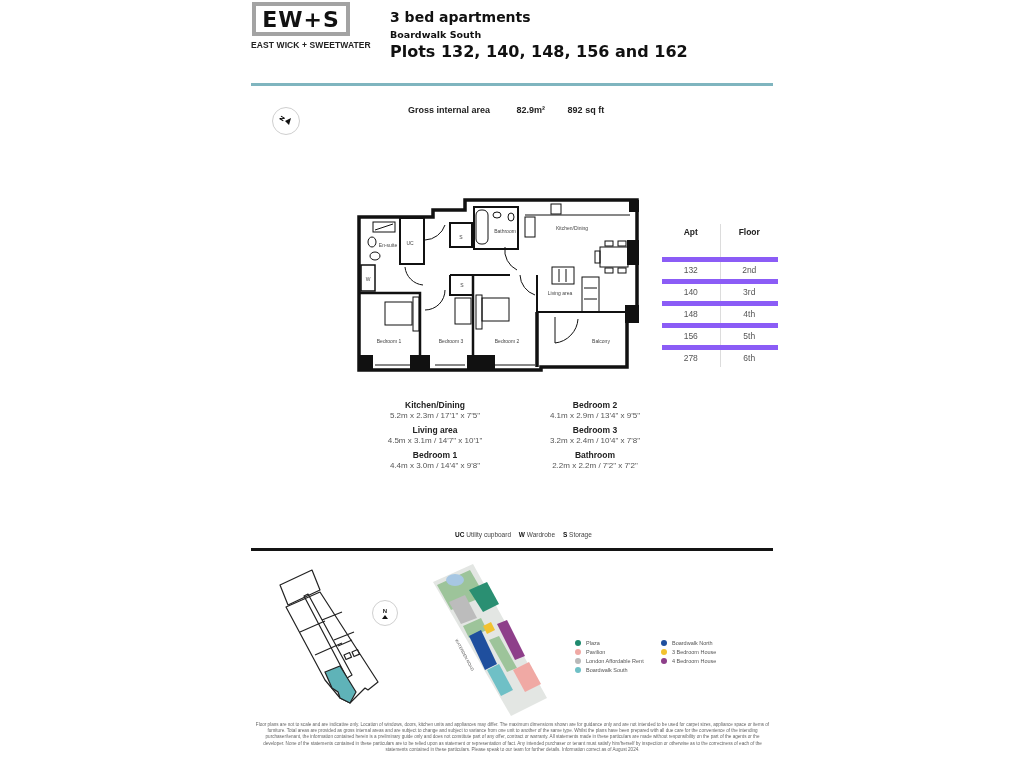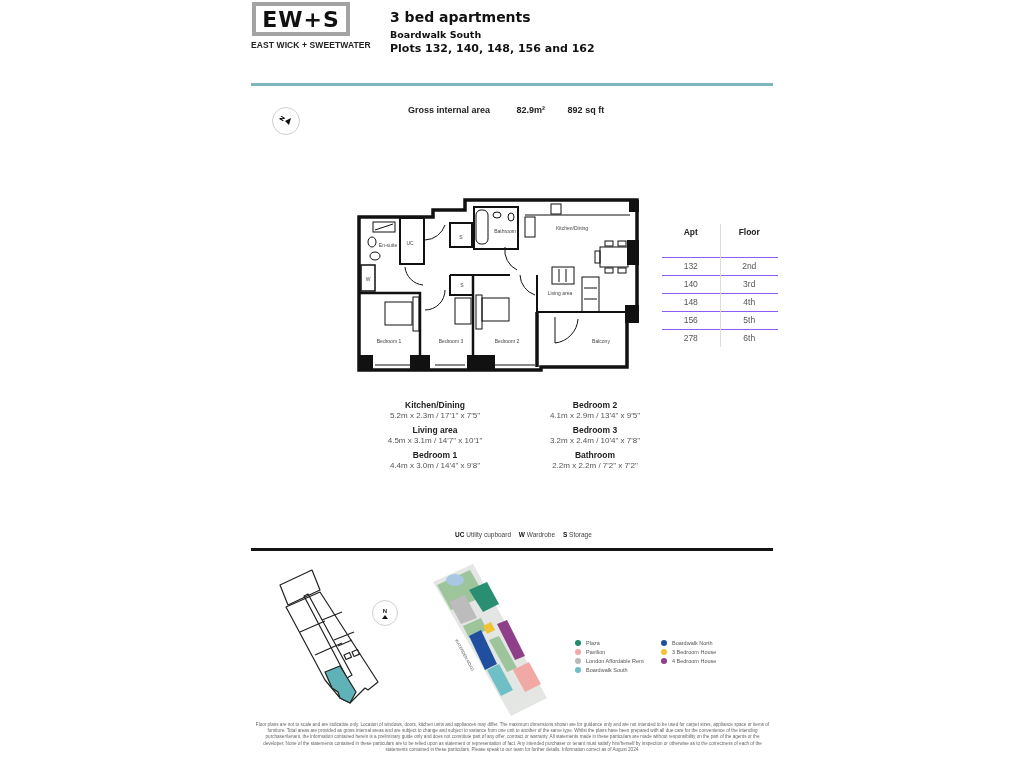--- a/index.html
+++ b/index.html
@@ -12,41 +12,41 @@
               align-items: center; justify-content: center; }
   .logo-text { font-family: "DejaVu Sans", sans-serif; font-weight: bold; font-size: 22px;
                letter-spacing: 1px; color: #111; }
   .logo-sub { position: absolute; left: 251px; top: 40px; font-size: 8.5px; font-weight: bold;
               letter-spacing: 0.1px; color: #222; white-space: nowrap; }
   .title { position: absolute; left: 390px; top: 9px; font-family: "DejaVu Sans", sans-serif;
            font-weight: bold; font-size: 14px; color: #111; }
   .subtitle { position: absolute; left: 390px; top: 29px; font-family: "DejaVu Sans", sans-serif;
               font-weight: bold; font-size: 9.5px; color: #111; }
   .plots { position: absolute; left: 390px; top: 42px; font-family: "DejaVu Sans", sans-serif;
-           font-weight: bold; font-size: 11px; color: #111; }
+           font-weight: bold; font-size: 16px; color: #111; }
   .rule-teal { position: absolute; left: 251px; top: 83px; width: 522px; height: 3px; background: #7fb5bf; }
   .rule-dark { position: absolute; left: 251px; top: 548px; width: 522px; height: 3px; background: #141414; }
 
   
   .compass { position: absolute; left: 272px; top: 107px; width: 28px; height: 28px;
              border: 1px solid #cfcfcf; border-radius: 50%; box-sizing: border-box;
              display: flex; align-items: center; justify-content: center; }
 
   .gia { position: absolute; left: 408px; top: 105px; font-size: 9px; font-weight: bold; color: #222; white-space: nowrap; }
   .gia span { display: inline-block; }
   .gia .label { margin-right: 24px; }
   .gia .m2 { margin-right: 20px; }
 
   
   .plan { position: absolute; left: 355px; top: 195px; width: 290px; height: 180px; }
 
   
   .apt-table { position: absolute; left: 662px; top: 224px; width: 116px; border-collapse: collapse; font-size: 8.5px; }
   .apt-table th { font-weight: bold; padding: 3px 0 20px; text-align: center; color: #222; }
-  .apt-table td { text-align: center; padding: 3px 0 4px; color: #555; border-top: 1px solid #8b5cf6; }
+  .apt-table td { text-align: center; padding: 3px 0 4px; color: #555; border-top: 5px solid #8b5cf6; }
   .apt-table td:first-child, .apt-table th:first-child { border-right: 1px solid #dcdcdc; width: 50%; }
 
   
   .rooms { position: absolute; left: 365px; top: 400px; width: 300px; display: grid;
            grid-template-columns: 1fr 1fr; column-gap: 20px; row-gap: 5px; }
   .room { text-align: center; }
   .room-name { font-size: 8.5px; font-weight: bold; color: #222; }
   .room-dim { font-size: 8px; color: #555; margin-top: 1px; }
 
   .legend-key { position: absolute; left: 455px; top: 531px; font-size: 6.5px; color: #444; white-space: nowrap; }

